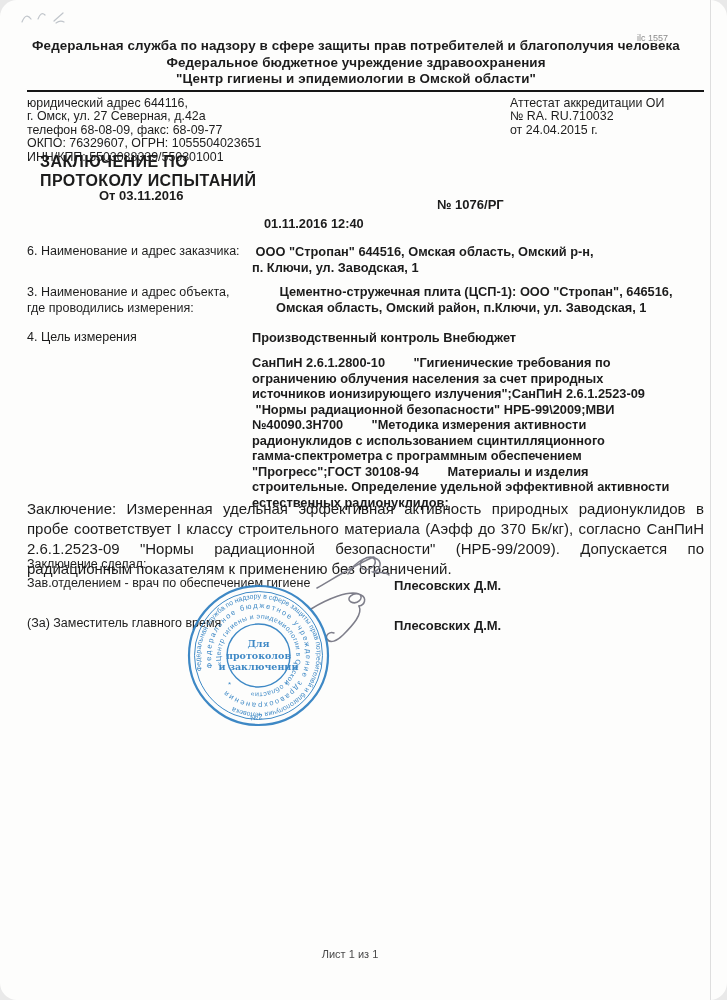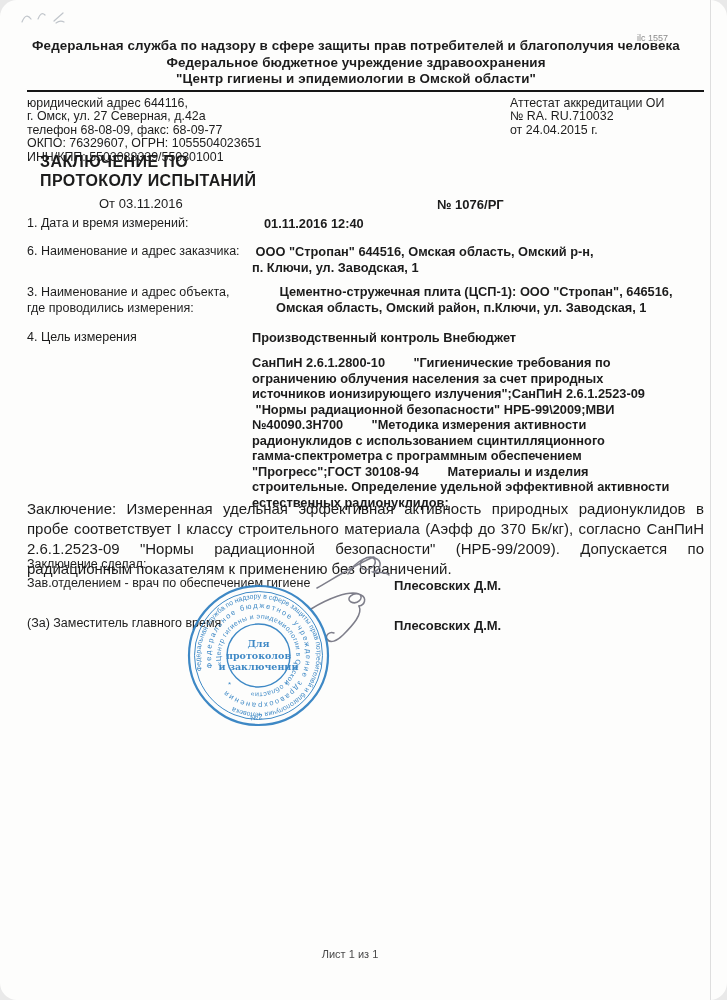--- a/index.html
+++ b/index.html
@@ -21,21 +21,21 @@
   .hdr { left: 0; top: 38px; width: 712px; text-align: center;
          font-weight: bold; font-size: 13.4px; line-height: 16.6px; letter-spacing: .1px; }
 
   .rule { left: 27px; top: 90px; width: 677px; height: 2.2px; background: #161616; }
 
   .addr { left: 27px; top: 97px; font-size: 12.4px; line-height: 13.4px; white-space: pre-line; }
   .accr { left: 510px; top: 97px; font-size: 12.4px; line-height: 13.4px; white-space: pre-line; }
 
   .title { left: 40px; top: 152px; width: 610px; 
            font-weight: bold; font-size: 16px; line-height: 19px; letter-spacing: .4px; }
-  .doc-date { left: 99px; top: 196px; font-weight: normal; font-size: 13px; }
+  .doc-date { left: 99px; top: 188px; font-weight: bold; font-size: 13px; }
   .doc-num  { left: 437px; top: 197px; font-weight: bold; font-size: 13px; }
 
   .lbl { left: 27px; width: 220px; font-size: 12.5px; line-height: 15.5px; white-space: pre-line; }
   .val { left: 252px; width: 456px; font-weight: bold; font-size: 12.8px;
          line-height: 15.6px; white-space: pre-wrap; }
   .i1 { top: 216px; } .v1 { top: 216px; left: 264px; }
   .i2 { top: 244px; } .v2 { top: 244px; }
   .i3 { top: 285px; } .v3 { top: 284px; margin-left: 24px; }
   .i4 { top: 330px; } .v4 { top: 330px; }
   .i5 { top: 355px; } .v5 { top: 355px; line-height: 15.5px; }
@@ -87,21 +87,20 @@
 № RA. RU.710032
 от 24.04.2015 г.</div>
 
   <div class="abs title">
     <div>ЗАКЛЮЧЕНИЕ ПО</div>
     <div>ПРОТОКОЛУ ИСПЫТАНИЙ</div>
   </div>
   <div class="abs doc-date">От 03.11.2016</div>
   <div class="abs doc-num">№ 1076/РГ</div>
 
-  <div class="abs lbl i1">1. Дата и время измерений:</div>
   <div class="abs val v1">01.11.2016 12:40</div>
 
   <div class="abs lbl i2">6. Наименование и адрес заказчика:</div>
   <div class="abs val v2"> ООО "Стропан" 644516, Омская область, Омский р-н,
 п. Ключи, ул. Заводская, 1</div>
 
   <div class="abs lbl i3">3. Наименование и адрес объекта,
 где проводились измерения:</div>
   <div class="abs val v3"> Цементно-стружечная плита (ЦСП-1): ООО "Стропан", 646516,
 Омская область, Омский район, п.Ключи, ул. Заводская, 1</div>

